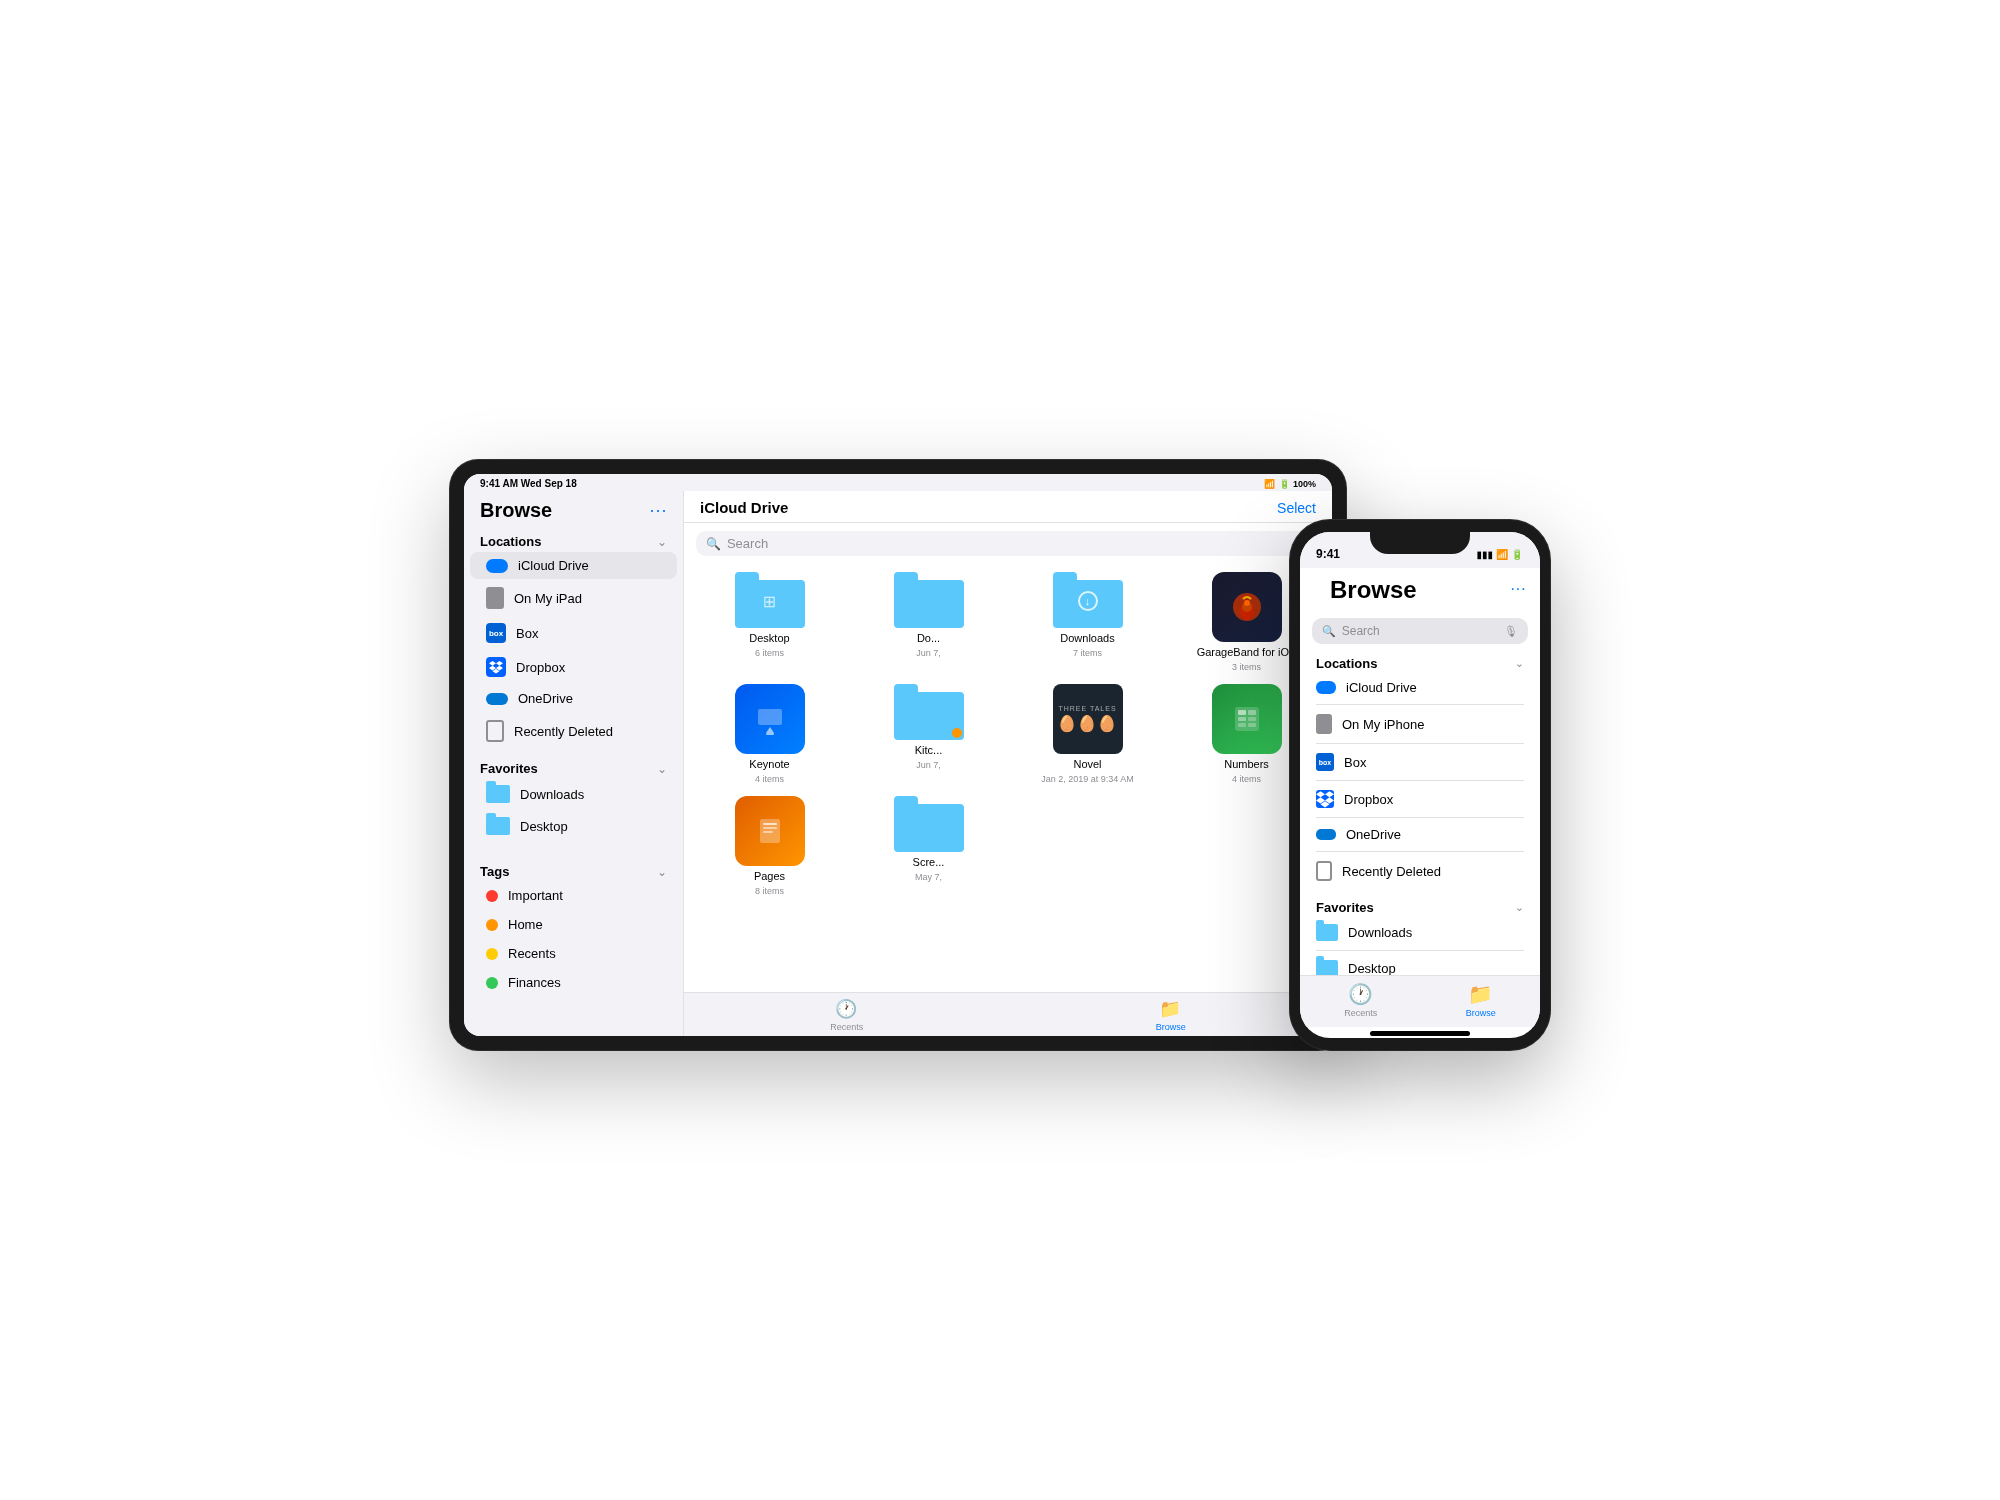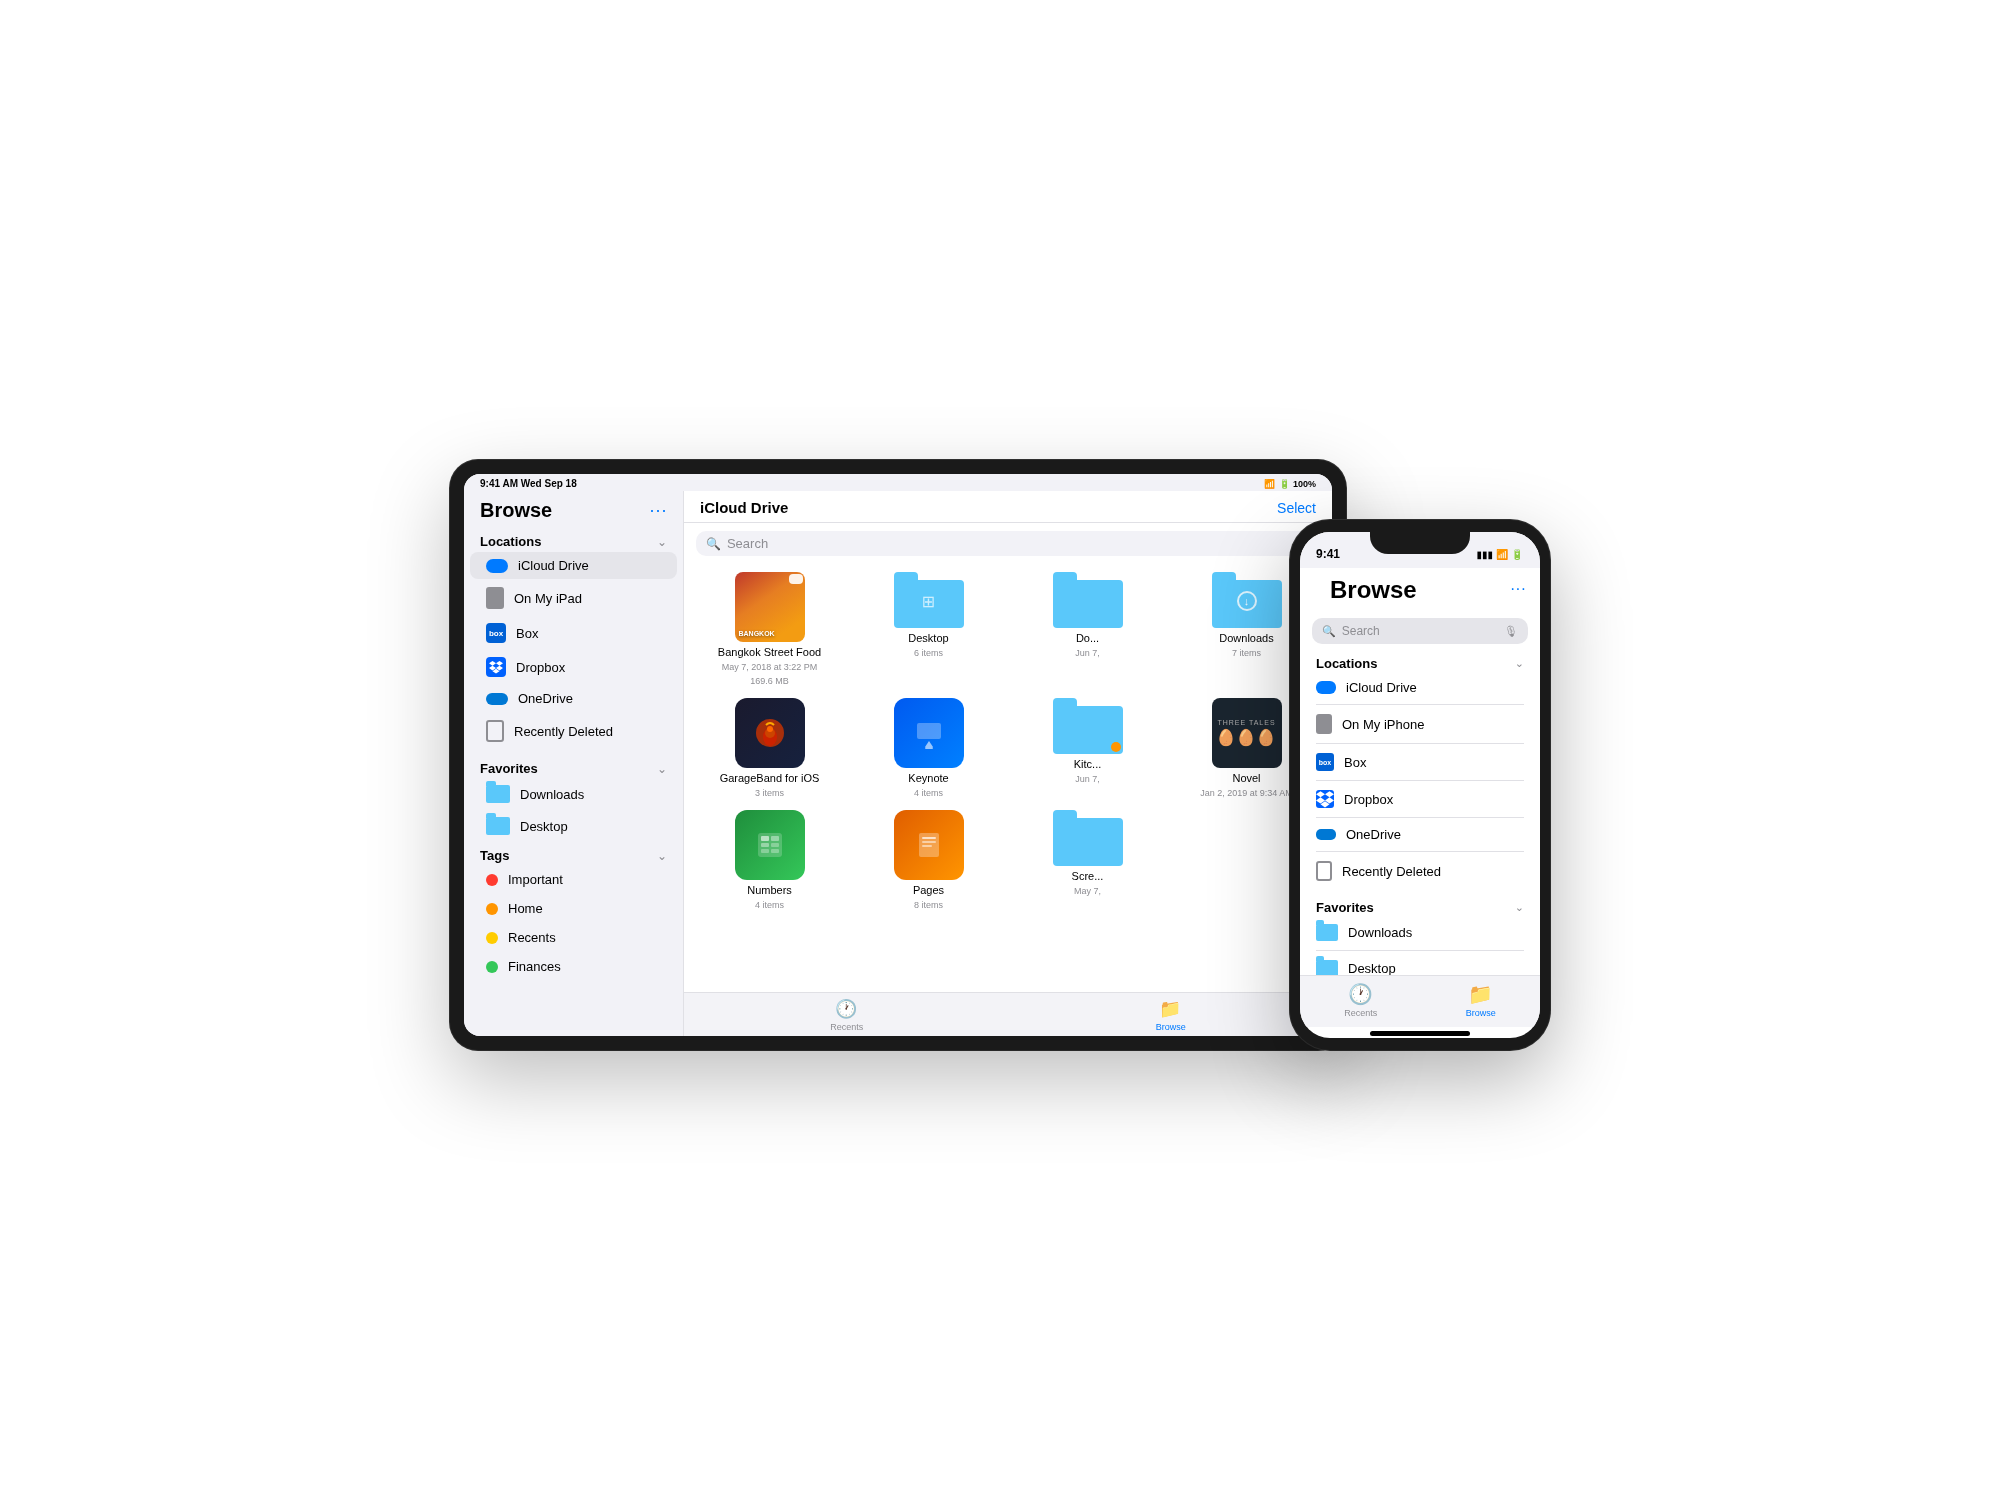--- a/index.html
+++ b/index.html
@@ -835,21 +835,21 @@
           <div class="ipad-sidebar-item">
             <div class="folder-icon folder-blue"></div>
             <span class="ipad-sidebar-item-label">Downloads</span>
           </div>
 
           <div class="ipad-sidebar-item">
             <div class="folder-icon folder-blue"></div>
             <span class="ipad-sidebar-item-label">Desktop</span>
           </div>
 
-          <div class="ipad-section-header" style="margin-top:0;align-items:center;">
+          <div class="ipad-section-header" style="margin-top:16px;align-items:center;">
             <span class="ipad-section-title">Tags</span>
             <span class="ipad-section-chevron">⌄</span>
           </div>
 
           <div class="ipad-sidebar-item">
             <div class="tag-dot" style="background:#ff3b30;"></div>
             <span class="ipad-sidebar-item-label">Important</span>
           </div>
           <div class="ipad-sidebar-item">
             <div class="tag-dot" style="background:#ff9500;"></div>
@@ -872,29 +872,20 @@
           </div>
 
           <div class="ipad-search-bar">
             <span class="ipad-search-icon">🔍</span>
             <span class="ipad-search-text">Search</span>
             <span class="ipad-search-mic">🎙</span>
           </div>
 
           <div class="ipad-grid">
 
-            <div class="ipad-grid-item">
-              <div class="thumb-bangkok file-thumb">
-                <div style="font-size:7px;color:white;font-weight:700;line-height:1.1;text-shadow:0 1px 3px rgba(0,0,0,0.5);">BANGKOK</div>
-                <div class="icloud-badge"></div>
-              </div>
-              <span class="ipad-grid-item-name">Bangkok Street Food</span>
-              <span class="ipad-grid-item-meta">May 7, 2018 at 3:22 PM</span>
-              <span class="ipad-grid-item-meta">169.6 MB</span>
-            </div>
 
             <div class="ipad-grid-item">
               <div style="position:relative;width:70px;height:56px;">
                 <div class="folder-large-body"></div>
                 <div class="folder-large-tab"></div>
                 <div style="position:absolute;bottom:30%;left:50%;transform:translateX(-50%);color:rgba(255,255,255,0.7);font-size:16px;">⊞</div>
               </div>
               <span class="ipad-grid-item-name">Desktop</span>
               <span class="ipad-grid-item-meta">6 items</span>
             </div>

